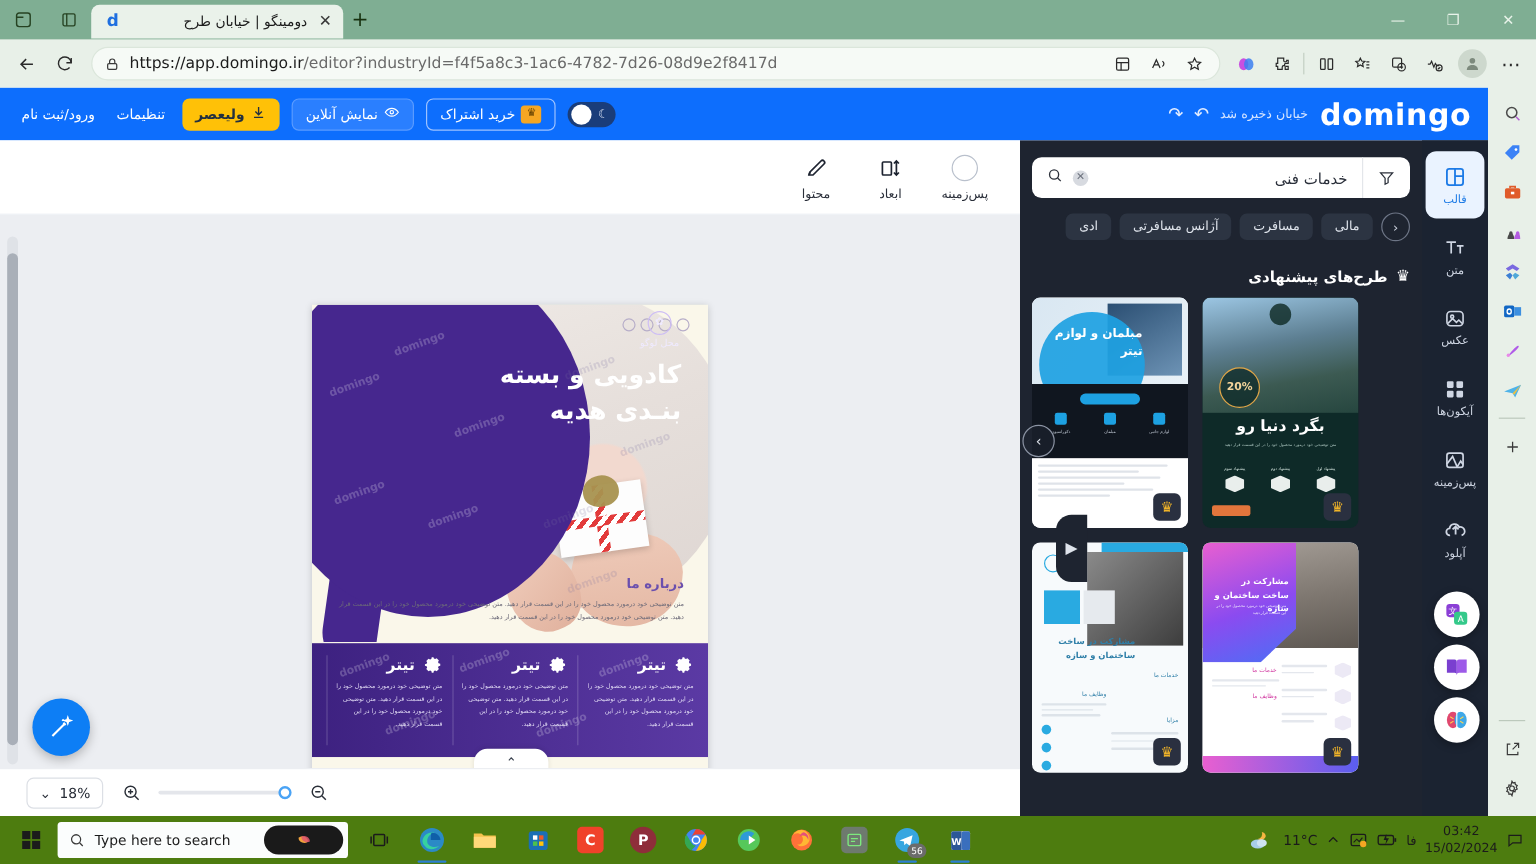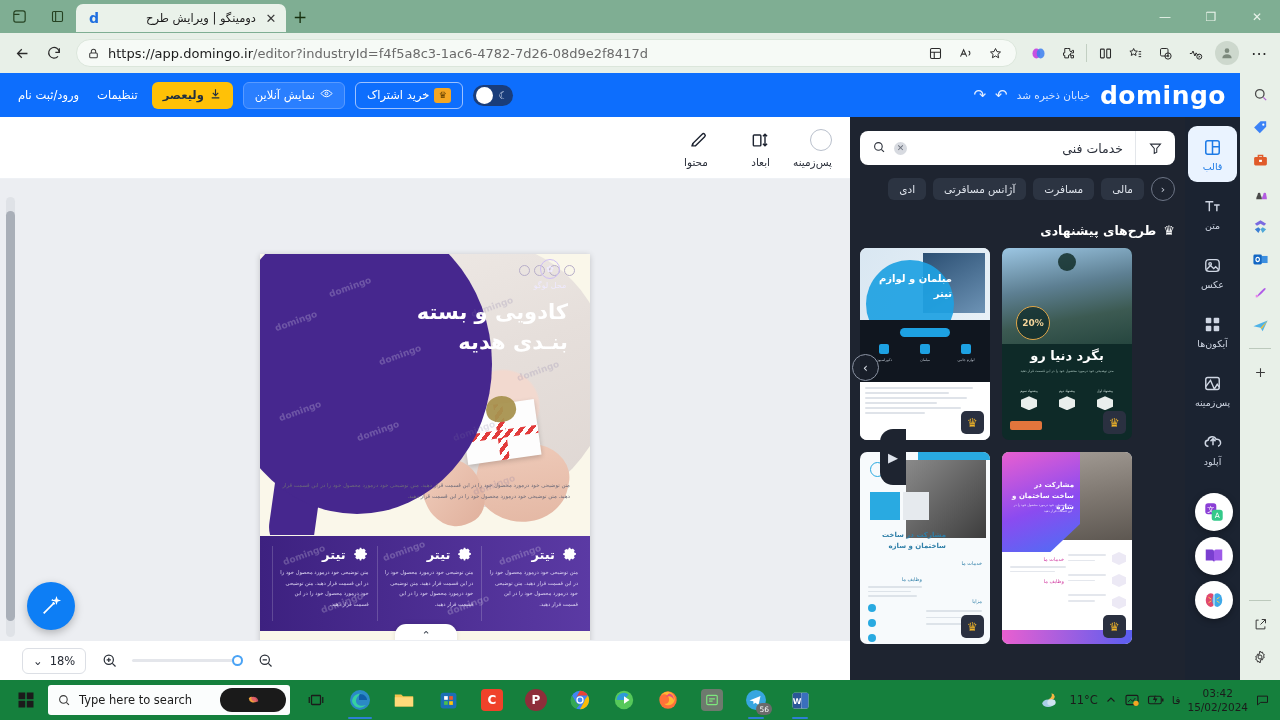--- a/index.html
+++ b/index.html
@@ -96,21 +96,21 @@
     display: flex; align-items: center; padding: 2px; position: relative;
   }
   .toggle-dark .knob { width: 17px; height: 17px; border-radius: 50%; background: #fff; position: absolute; left: 3px; }
   .toggle-dark .moon { position: absolute; right: 6px; font-size: 10px; color: #e8eefc; }
 
   .edit-toolbar {
     position: absolute; top: 44px; left: 0; width: 850px; height: 62px;
     background: #fff; display: flex; direction: rtl; align-items: center; gap: 6px;
     padding: 0 18px; border-bottom: 1px solid #eef1f5;
   }
-  .tool-item { width: 56px; display: flex; flex-direction: column; align-items: flex-start; gap: 4px; cursor: pointer; }
+  .tool-item { width: 56px; display: flex; flex-direction: column; align-items: center; gap: 4px; cursor: pointer; }
   .tool-item .ti-ic { height: 24px; display: flex; align-items: center; justify-content: center; color: #1d2330; }
   .tool-item .ti-lb { font-size: 10.5px; color: #2a2f3a; }
   .circle-swatch { width: 22px; height: 22px; border-radius: 50%; border: 1.5px solid #b9c0cc; }
 
   
   .canvas-area {
     position: absolute; top: 106px; left: 0; width: 850px; height: 501px;
     background: #eceef2; overflow: hidden;
   }
   .vscroll { position: absolute; left: 6px; top: 18px; width: 9px; height: 440px; background: #dfe2e7; border-radius: 5px; }
@@ -304,21 +304,21 @@
   .rail-item { width: 49px; height: 56px; border-radius: 9px; display: flex; flex-direction: column; align-items: center; justify-content: center; gap: 3px; color: #cfd6e3; }
   .rail-item.active { background: #eaf3ff; color: #1c7ae6; }
   .rail-ic { font-size: 18px; height: 21px; display: flex; align-items: center; }
   .rail-lb { font-size: 9.5px; }
   .float-circles { position: absolute; right: 7px; top: 420px; display: flex; flex-direction: column; gap: 6px; z-index: 30; }
   .fc { width: 38px; height: 38px; border-radius: 50%; background: #fff; display: flex; align-items: center; justify-content: center; box-shadow: 0 2px 7px rgba(0,0,0,.3); font-size: 17px; }
 
   
   .taskbar {
     position: absolute; left: 0; bottom: 0; width: 1280px; height: 40px;
-    background: #15803d; display: flex; align-items: center; direction: ltr; padding: 0 4px;
+    background: #4d7c0f; display: flex; align-items: center; direction: ltr; padding: 0 4px;
   }
   .tb-start { width: 44px; height: 40px; display: flex; align-items: center; justify-content: center; }
   .tb-search {
     width: 242px; height: 30px; background: #fbfdfd; border-radius: 3px;
     display: flex; align-items: center; padding: 0 4px 0 9px; gap: 8px; margin-right: 4px;
   }
   .tb-search .ph { flex: 1; font-size: 11.5px; color: #1b1b1b; direction: ltr; text-align: left; }
   .copilot-pill { width: 66px; height: 24px; border-radius: 12px; background: #1a1a1a; display: flex; align-items: center; justify-content: center; }
   .tb-app { width: 44px; height: 40px; display: flex; align-items: center; justify-content: center; position: relative; }
   .tb-app.active::after { content:''; position: absolute; bottom: 1px; left: 10px; width: 24px; height: 2.5px; background: #2d7fd3; border-radius: 2px; }
@@ -346,21 +346,21 @@
           </svg>
       </div>
       <div class="tb-icon">
         <svg width="15" height="15" viewBox="0 0 24 24" fill="none" stroke="currentColor" stroke-width="1.8">
             <rect x="4" y="4" width="16" height="16" rx="2"></rect>
             <path d="M9 4v16"></path>
           </svg>
       </div>
       <div class="tab">
         <span class="tab-fav">d</span>
-        <span class="tab-title">دومینگو | ویرایش طرح</span>
+        <span class="tab-title">دومینگو | خیابان طرح</span>
         <span class="tab-close">✕</span>
       </div>
       <div class="new-tab">+</div>
     </div>
     <div class="win-controls">
       <div class="win-btn">—</div>
       <div class="win-btn">❐</div>
       <div class="win-btn">✕</div>
     </div>
   </div>
@@ -636,20 +636,21 @@
           <span class="wm" style="left:118px;top:96px">domingo</span>
           <span class="wm" style="left:18px;top:152px">domingo</span>
           <span class="wm" style="left:96px;top:172px">domingo</span>
           <span class="wm dark" style="left:210px;top:48px">domingo</span>
           <span class="wm dark" style="left:256px;top:112px">domingo</span>
           <span class="wm dark" style="left:192px;top:172px">domingo</span>
           <span class="wm dark" style="left:212px;top:226px">domingo</span>
         </div>
 
         <div class="about">
+          <h4>درباره ما</h4>
           <p>متن توضیحی خود درمورد محصول خود را در این قسمت قرار دهید. متن توضیحی خود درمورد محصول خود را در این قسمت قرار دهید. متن توضیحی خود درمورد محصول خود را در این قسمت قرار دهید.</p>
         </div>
 
         <div class="band">
           <div class="band-col">
             <div class="bc-head">
               <span class="gear">
                 <svg width="17" height="17" viewBox="0 0 24 24" fill="currentColor">
                     <path d="M12 8.5A3.5 3.5 0 1012 15.5 3.5 3.5 0 0012 8.5zm9-.5l-2-.5-.6-1.5 1-1.8-2.6-2.6-1.8 1-1.5-.6L13 .5h-2l-.5 2-1.5.6-1.8-1L4.6 4.7l1 1.8-.6 1.5-2 .5v2l2 .5.6 1.5-1 1.8 2.6 2.6 1.8-1 1.5.6.5 2h2l.5-2 1.5-.6 1.8 1 2.6-2.6-1-1.8.6-1.5 2-.5z" transform="translate(0 2)"></path>
                   </svg>

